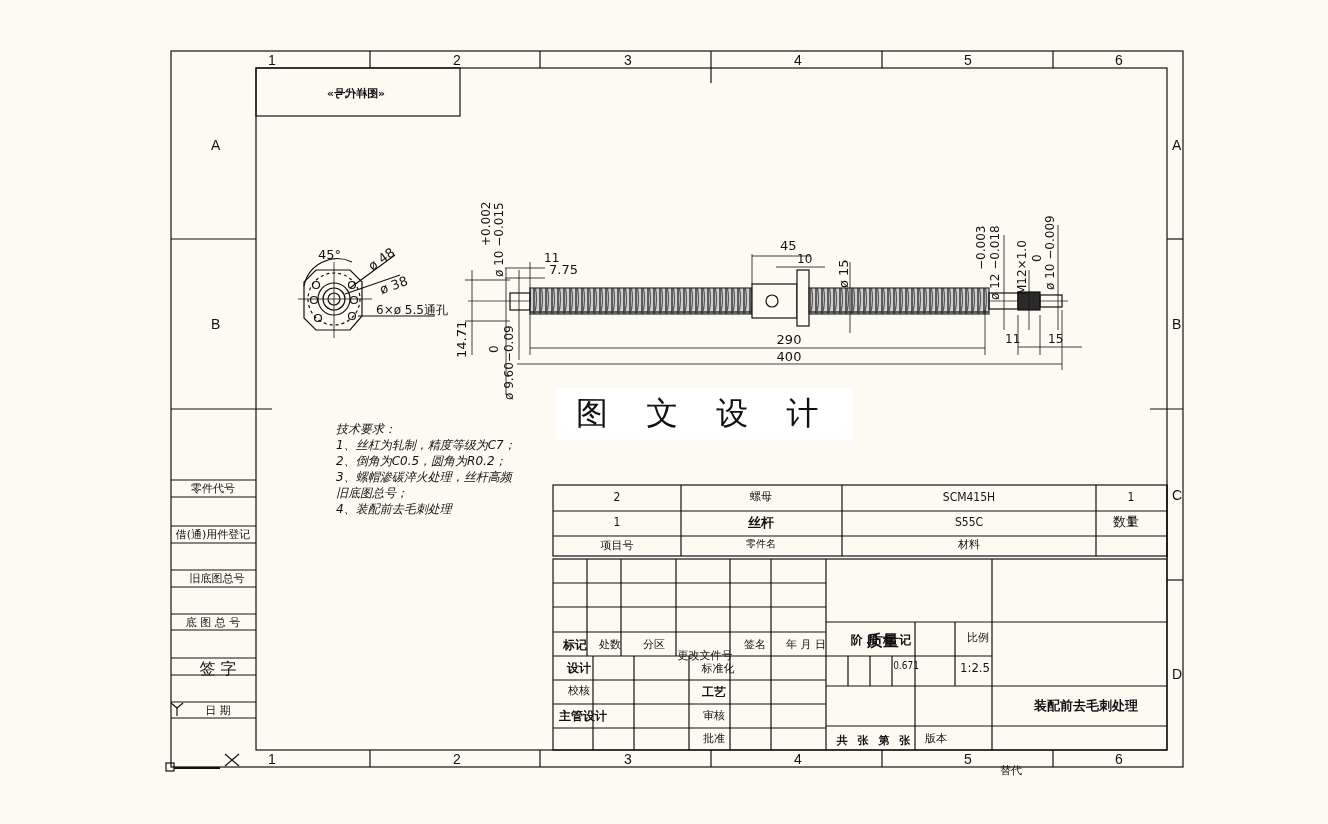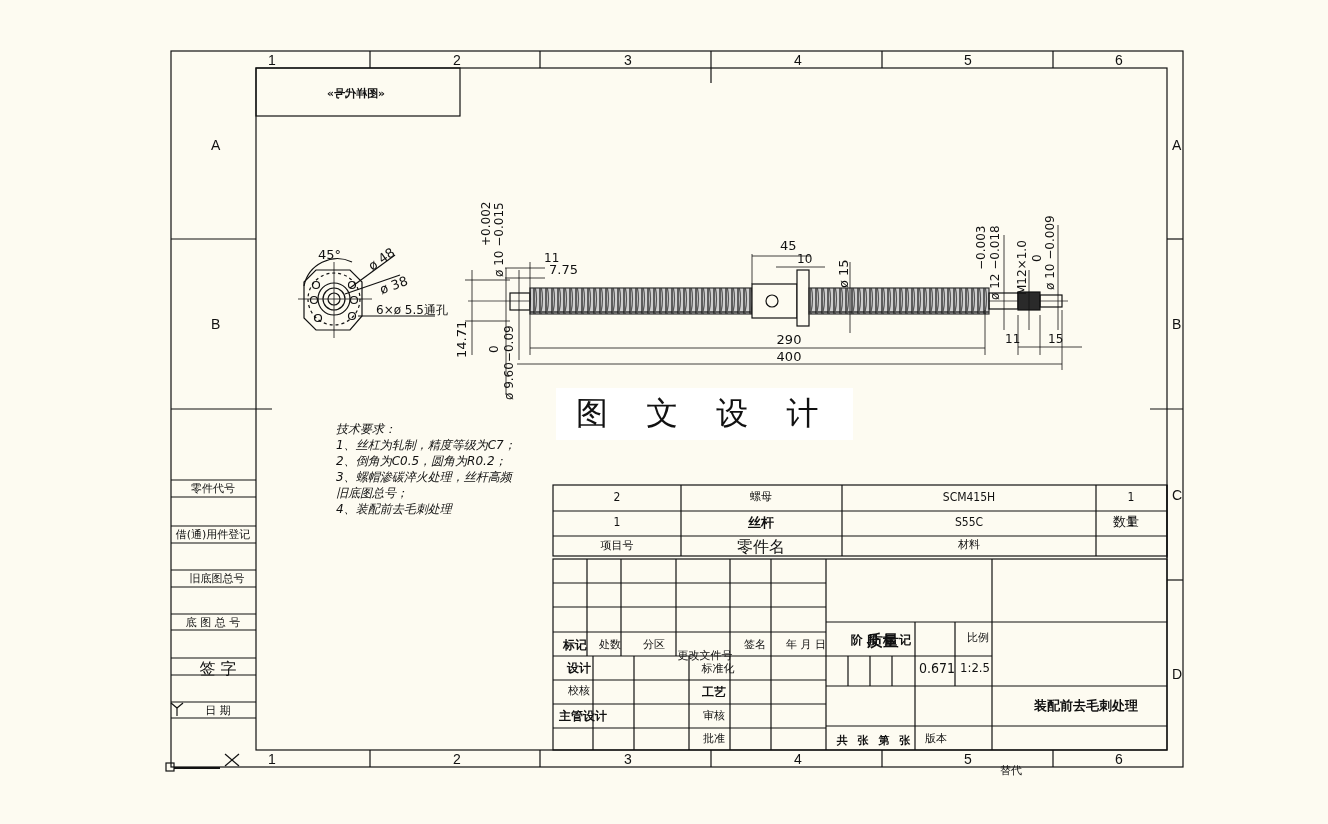--- a/index.html
+++ b/index.html
@@ -255,21 +255,21 @@
 <div>
   <span class="t c cad" style="left:617px;top:491px">2</span>
   <span class="t c" style="left:761px;top:491px;font-size:11px">螺母</span>
   <span class="t c cad" style="left:969px;top:491px">SCM415H</span>
   <span class="t c cad" style="left:1131px;top:491px">1</span>
   <span class="t c cad" style="left:617px;top:516px">1</span>
   <span class="t c bold" style="left:761px;top:516px;font-size:13px">丝杆</span>
   <span class="t c cad" style="left:969px;top:516px">S55C</span>
   <span class="t c cad" style="left:1131px;top:516px">1</span>
   <span class="t c" style="left:617px;top:540px;font-size:11px">项目号</span>
-  <span class="t c" style="left:761px;top:539px;font-size:16px">零件名</span>
+  <span class="t c" style="left:761px;top:539px;font-size:10px">零件名</span>
   <span class="t c" style="left:969px;top:539px;font-size:11px">材料</span>
   <span class="t c" style="left:1126px;top:515px;font-size:13px">数量</span>
 </div>
 
 <div>
   <span class="t c bold" style="left:575px;top:639px;font-size:12px">标记</span>
   <span class="t c" style="left:610px;top:639px;font-size:11px">处数</span>
   <span class="t c" style="left:654px;top:639px;font-size:11px">分区</span>
   <span class="t c" style="left:705px;top:650px;font-size:11px">更改文件号</span>
   <span class="t c" style="left:755px;top:639px;font-size:11px">签名</span>
@@ -280,21 +280,21 @@
   <span class="t c bold" style="left:583px;top:710px;font-size:12px">主管设计</span>
 
   <span class="t c" style="left:718px;top:663px;font-size:11px">标准化</span>
   <span class="t c bold" style="left:714px;top:686px">工艺</span>
   <span class="t c" style="left:714px;top:710px;font-size:11px">审核</span>
   <span class="t c" style="left:714px;top:733px;font-size:11px">批准</span>
 
   <span class="t c bold" style="left:881px;top:634px;font-size:12px">阶 段 标 记</span>
   <span class="t c bold" style="left:883px;top:633px;font-size:16px">质量</span>
   <span class="t c" style="left:978px;top:632px;font-size:11px">比例</span>
-  <span class="t c cad" style="left:937px;top:661px;font-size:14px">0.671</span>
+  <span class="t c cad" style="left:906px;top:661px;font-size:10px">0.671</span>
   <span class="t c cad" style="left:975px;top:661px;font-size:13px">1:2.5</span>
 
   <span class="t c bold" style="left:1086px;top:699px;font-size:13px">装配前去毛刺处理</span>
 
   <span class="t c bold" style="left:875px;top:735px;font-size:11px;letter-spacing:3px">共 张 第 张</span>
   <span class="t" style="left:925px;top:733px;font-size:11px">版本</span>
   <span class="t" style="left:1000px;top:765px;font-size:11px">替代</span>
 </div>
 
 </body></html>

